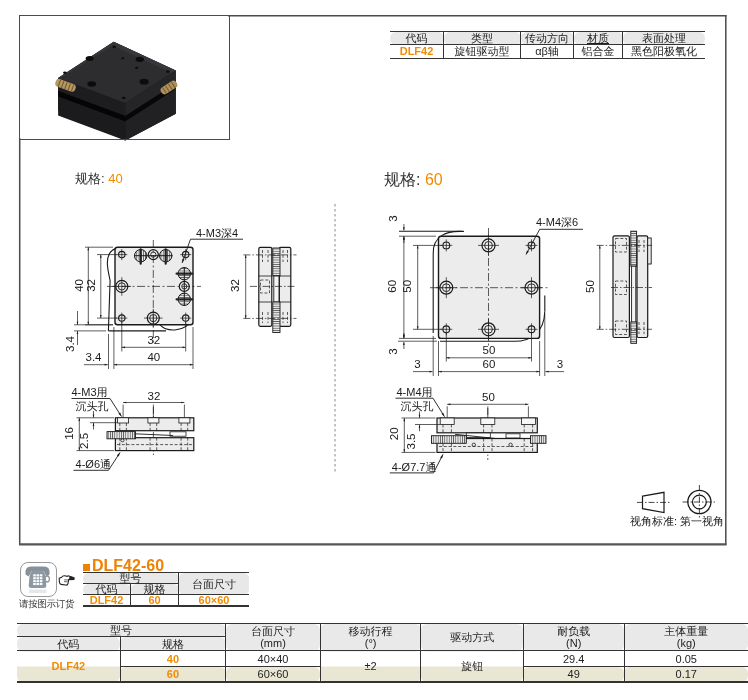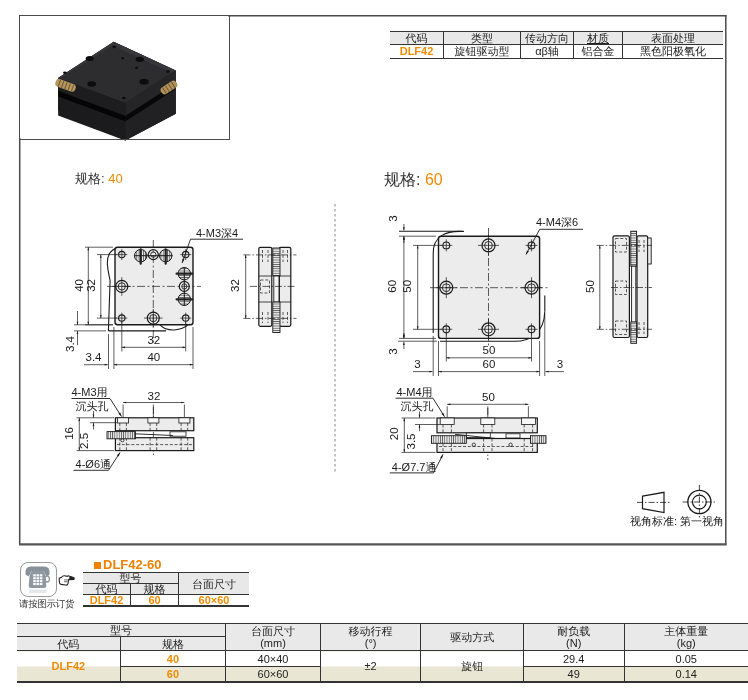--- a/index.html
+++ b/index.html
@@ -1,20 +1,20 @@
 <!DOCTYPE html>
 <html><head>
 <meta charset="utf-8">
 <style>
   html,body{margin:0;padding:0;background:#fff;}
   .page{position:relative;width:748px;height:700px;background:#fff;overflow:hidden;
         font-family:"Liberation Sans",sans-serif;}
   .abs{position:absolute;}
   table{border-collapse:collapse;}
-  td{padding:0;text-align:center;vertical-align:middle;}
+  td{padding:0;text-align:center;vertical-align:middle;border-radius:6px;}
   .org{color:#f28b00;font-weight:bold;}
 </style>
 </head>
 <body>
 <div class="page">
 
 <svg class="abs" style="left:0;top:0;" width="748" height="700" viewBox="0 0 748 700">
 <defs>
   <marker id="ar" viewBox="0 0 10 10" refX="9.5" refY="5" markerWidth="9" markerHeight="5" orient="auto-start-reverse">
     <path d="M0.5,2.6 L9.5,5 L0.5,7.4 z" fill="#1a1a1a"></path>
@@ -569,42 +569,42 @@
 <div class="abs" style="left:19px;top:15px;width:209px;height:123px;border:1.5px solid #4b4b4b;"></div>
 
 <div class="abs" style="left:390px;top:31px;">
 <table style="font-size:11px;line-height:11px;color:#222;table-layout:fixed;">
  <tbody>
           <tr style="background:#e8e8e8;height:13px;">
   <td style="width:53px;border-top:1.5px solid #333;border-bottom:1.2px solid #333;border-right:1px solid #333;">代码</td>
   <td style="width:76px;border-top:1.5px solid #333;border-bottom:1.2px solid #333;border-right:1px solid #333;">类型</td>
   <td style="width:52px;border-top:1.5px solid #333;border-bottom:1.2px solid #333;border-right:1px solid #333;">传动方向</td>
   <td style="width:48px;border-top:1.5px solid #333;border-bottom:1.2px solid #333;border-right:1px solid #333;text-decoration:underline;">材质</td>
-  <td style="width:100px;border-top:1.5px solid #333;border-bottom:1.2px solid #333;">表面处理</td>
+  <td style="width:82px;border-top:1.5px solid #333;border-bottom:1.2px solid #333;">表面处理</td>
  </tr>
  <tr style="height:14px;">
   <td class="org" style="border-bottom:1.8px solid #333;border-right:1px solid #333;">DLF42</td>
   <td style="border-bottom:1.8px solid #333;border-right:1px solid #333;">旋钮驱动型</td>
   <td style="border-bottom:1.8px solid #333;border-right:1px solid #333;">αβ轴</td>
   <td style="border-bottom:1.8px solid #333;border-right:1px solid #333;">铝合金</td>
   <td style="border-bottom:1.8px solid #333;">黑色阳极氧化</td>
  </tr>
 </tbody>
       </table>
 </div>
 
 <div class="abs" style="left:75px;top:170px;font-size:13px;color:#333;">规格: <span style="color:#f28b00;">40</span></div>
 
 <div class="abs" style="left:384px;top:170px;font-size:16px;color:#333;">规格: <span style="color:#f28b00;">60</span></div>
 
 <div class="abs" style="left:20px;top:562px;width:35px;height:33px;border:1.5px solid #999;border-radius:8px;"></div>
 
 <div class="abs" style="left:19px;top:598px;width:60px;font-size:9.5px;color:#333;letter-spacing:-0.3px;">请按图示订货</div>
 
-<div class="abs" style="left:94px;top:557px;font-size:13px;font-weight:bold;color:#ef8200;">
+<div class="abs" style="left:83px;top:557px;font-size:16px;font-weight:bold;color:#ef8200;">
   <span style="display:inline-block;width:7px;height:7px;background:#ef8200;margin-right:2px;"></span>DLF42-60</div>
 
 <div class="abs" style="left:83px;top:572px;">
 <table style="font-size:11px;line-height:10px;color:#222;table-layout:fixed;">
  <tbody>
           <tr style="background:#e8e8e8;height:10px;">
   <td colspan="2" style="width:94px;border-top:1.2px solid #333;border-bottom:1px solid #333;border-right:1px solid #333;">型号</td>
   <td rowspan="2" style="width:70px;border-top:1.2px solid #333;border-bottom:1.8px solid #333;background:#e8e8e8;">台面尺寸</td>
  </tr>
  <tr style="background:#e8e8e8;height:11px;">
@@ -641,21 +641,21 @@
   <td style="border-bottom:1px solid #333;border-right:1px solid #333;margin-left:14px;">40×40</td>
   <td rowspan="2" style="border-bottom:2px solid #333;border-right:1px solid #333;background:linear-gradient(to bottom,#fff 50%,#e9e6d3 50%);">±2</td>
   <td rowspan="2" style="border-bottom:2px solid #333;border-right:1px solid #333;background:linear-gradient(to bottom,#fff 50%,#e9e6d3 50%);">旋钮</td>
   <td style="border-bottom:1px solid #333;border-right:1px solid #333;">29.4</td>
   <td style="border-bottom:1px solid #333;">0.05</td>
  </tr>
  <tr style="height:15px;background:#e9e6d3;">
   <td class="org" style="border-bottom:2px solid #333;border-right:1px solid #333;">60</td>
   <td style="border-bottom:2px solid #333;border-right:1px solid #333;">60×60</td>
   <td style="border-bottom:2px solid #333;border-right:1px solid #333;">49</td>
-  <td style="border-bottom:2px solid #333;">0.14</td>
+  <td style="border-bottom:2px solid #333;">0.17</td>
  </tr>
 </tbody>
       </table>
 </div>
 
 <div class="abs" style="left:630px;top:514px;font-size:11px;color:#222;white-space:nowrap;">视角标准: 第一视角</div>
 
 </div>
 
 </body></html>

